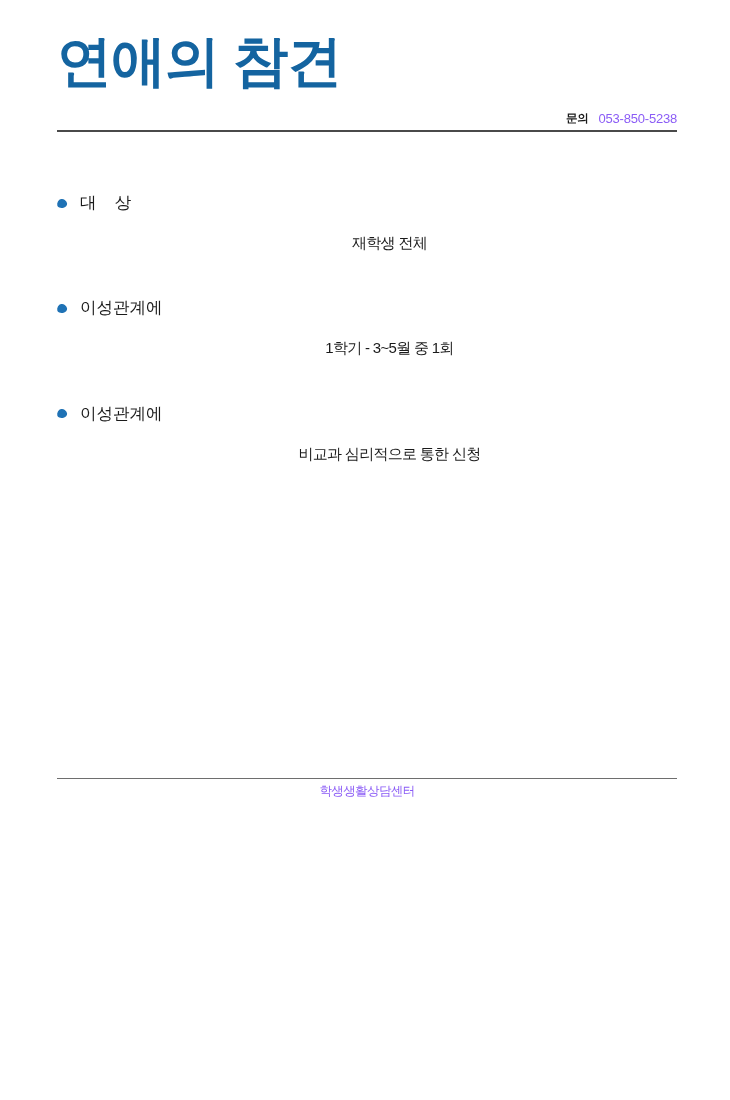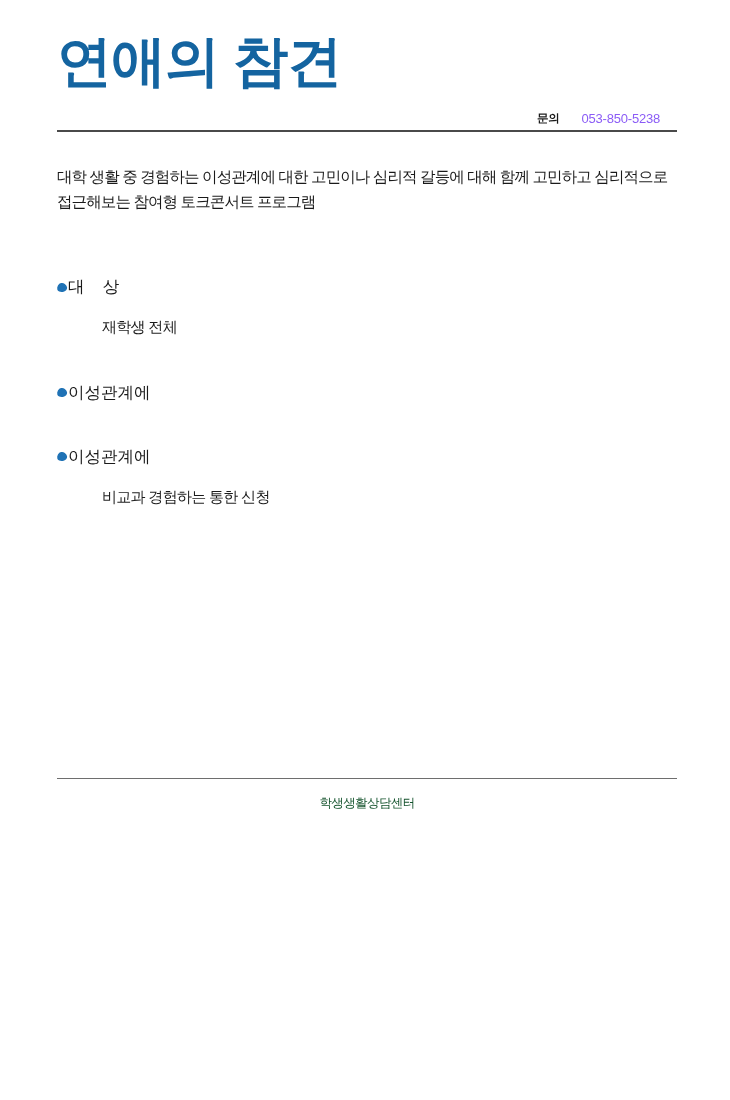--- a/index.html
+++ b/index.html
@@ -37,25 +37,25 @@
     top: 0;
     font-size: 55px;
     font-weight: bold;
     letter-spacing: -1px;
     color: #1464a0;
     line-height: 1;
     white-space: nowrap;
   }
   .contact {
     position: absolute;
-    right: 17px;
+    right: 0;
     bottom: 4px;
     display: flex;
     align-items: flex-start;
-    gap: 22px;
+    gap: 10px;
     white-space: nowrap;
   }
   .contact-label {
     font-size: 11.5px;
     font-weight: bold;
     color: #1a1a1a;
     letter-spacing: -0.3px;
   }
   .contact-value {
     font-size: 13px;
@@ -85,20 +85,21 @@
   }
   .section {
     margin-bottom: 42px;
   }
   .section:last-child {
     margin-bottom: 0;
   }
   .section-head {
     display: flex;
     align-items: center;
+    gap: 12px;
   }
   .bullet {
     width: 11px;
     height: 11px;
     position: relative;
     flex: 0 0 auto;
   }
   .bullet::before {
     content: "";
     position: absolute;
@@ -116,91 +117,92 @@
     color: #1a1a1a;
     white-space: pre;
   }
   .section-body {
     margin-top: 17px;
     padding-left: 45px;
     font-size: 15px;
     line-height: 1.62;
     letter-spacing: -0.7px;
     color: #1a1a1a;
+    text-align: center;
   }
   .section-body div {
     white-space: pre;
   }
   
   .footer {
     position: absolute;
     left: 57px;
     top: 778px;
     width: 620px;
   }
   .footer-rule {
     height: 1px;
     background: #6e6e6e;
   }
   .footer-text {
-    margin-top: 16px;
+    margin-top: 4px;
     text-align: center;
     font-size: 12.5px;
     letter-spacing: -0.6px;
-    color: #14532d;
+    color: #8b5cf6;
   }
 </style>
 </head>
 <body>
 
 <div class="page">
 
   <div class="content">
 
     <div class="header-row">
       <div class="title">연애의 참견</div>
 
       <div class="contact">
         <span class="contact-label">문의</span>
         <span class="contact-value">053-850-5238</span>
       </div>
 
       <div class="title-rule"></div>
     </div>
 
-    <div class="description">대학 생활 중 경험하는 이성관계에 대한 고민이나 심리적 갈등에 대해 함께 고민하고 심리적으로 접근해보는 참여형 토크콘서트 프로그램</div>
 
     <div class="sections">
 
       <div class="section">
         <div class="section-head">
           <span class="bullet"></span>
           <span class="section-title">대    상</span>
         </div>
         <div class="section-body">
           <div>재학생 전체</div>
         </div>
       </div>
 
       <div class="section">
         <div class="section-head">
           <span class="bullet"></span>
           <span class="section-title">이성관계에</span>
         </div>
         <div class="section-body">
+          <div>1학기 - 3~5월 중 1회</div>
         </div>
       </div>
 
       <div class="section">
         <div class="section-head">
           <span class="bullet"></span>
           <span class="section-title">이성관계에</span>
         </div>
         <div class="section-body">
-          <div>비교과 경험하는 통한 신청</div>
+          <div>비교과 심리적으로 통한 신청</div>
         </div>
       </div>
 
     </div>
   </div>
 
   <div class="footer">
     <div class="footer-rule"></div>
     <div class="footer-text">학생생활상담센터</div>
   </div>

